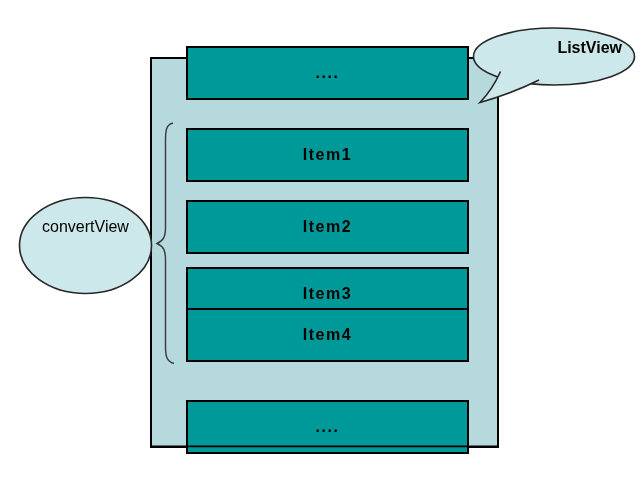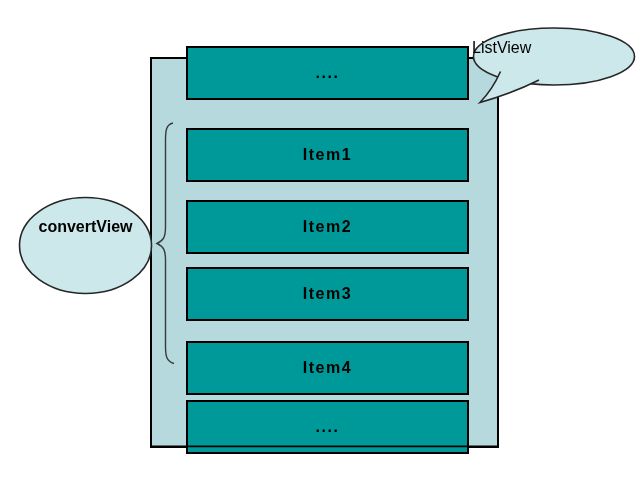--- a/index.html
+++ b/index.html
@@ -31,48 +31,48 @@
   }
 
   
   .overlay { left: 0; top: 0; width: 641px; height: 482px; pointer-events: none; }
   .callout-shape { fill: var(--callout-fill, #cce8eb); stroke: #262626; stroke-width: 1.6; }
   .brace-path { fill: none; stroke: #3a3a3a; stroke-width: 1.4; }
   .overlap-line { stroke: var(--outline, #000); stroke-width: 1.6; }
 
   
   .listview-label {
-    left: 472px; top: 39px; width: 160px; text-align: left;
-    font-size: 16px; font-weight: normal; color: #000;
+    left: 462px; top: 39px; width: 160px; text-align: right;
+    font-size: 16px; font-weight: bold; color: #000;
   }
   .convertview-label {
     left: 19px; top: 215px; width: 133px; text-align: center;
     color: #000; line-height: 23px;
   }
   .convertview-line1 { font-size: 17px; font-weight: normal; display: block; }
-  .convertview-line2 { font-size: 16px; font-weight: bold; display: block; }
+  .convertview-line2 { font-size: 16px; font-weight: normal; display: block; }
 </style>
 </head>
 <body>
 
 <div class="abs container-rect"></div>
 
 <div class="abs bar" style="top:46px">
   <span class="bar-label">....</span>
 </div>
 <div class="abs bar" style="top:128px">
   <span class="bar-label">Item1</span>
 </div>
 <div class="abs bar" style="top:200px">
   <span class="bar-label">Item2</span>
 </div>
 <div class="abs bar" style="top:267px">
   <span class="bar-label">Item3</span>
 </div>
-<div class="abs bar" style="top:341px">
+<div class="abs bar" style="top:308px">
   <span class="bar-label">Item4</span>
 </div>
 <div class="abs bar" style="top:400px">
   <span class="bar-label">....</span>
 </div>
 
 <svg class="abs overlay" viewBox="0 0 641 482" xmlns="http://www.w3.org/2000/svg">
 
   <line class="overlap-line" x1="151" y1="446.4" x2="497" y2="446.4"></line>
 

